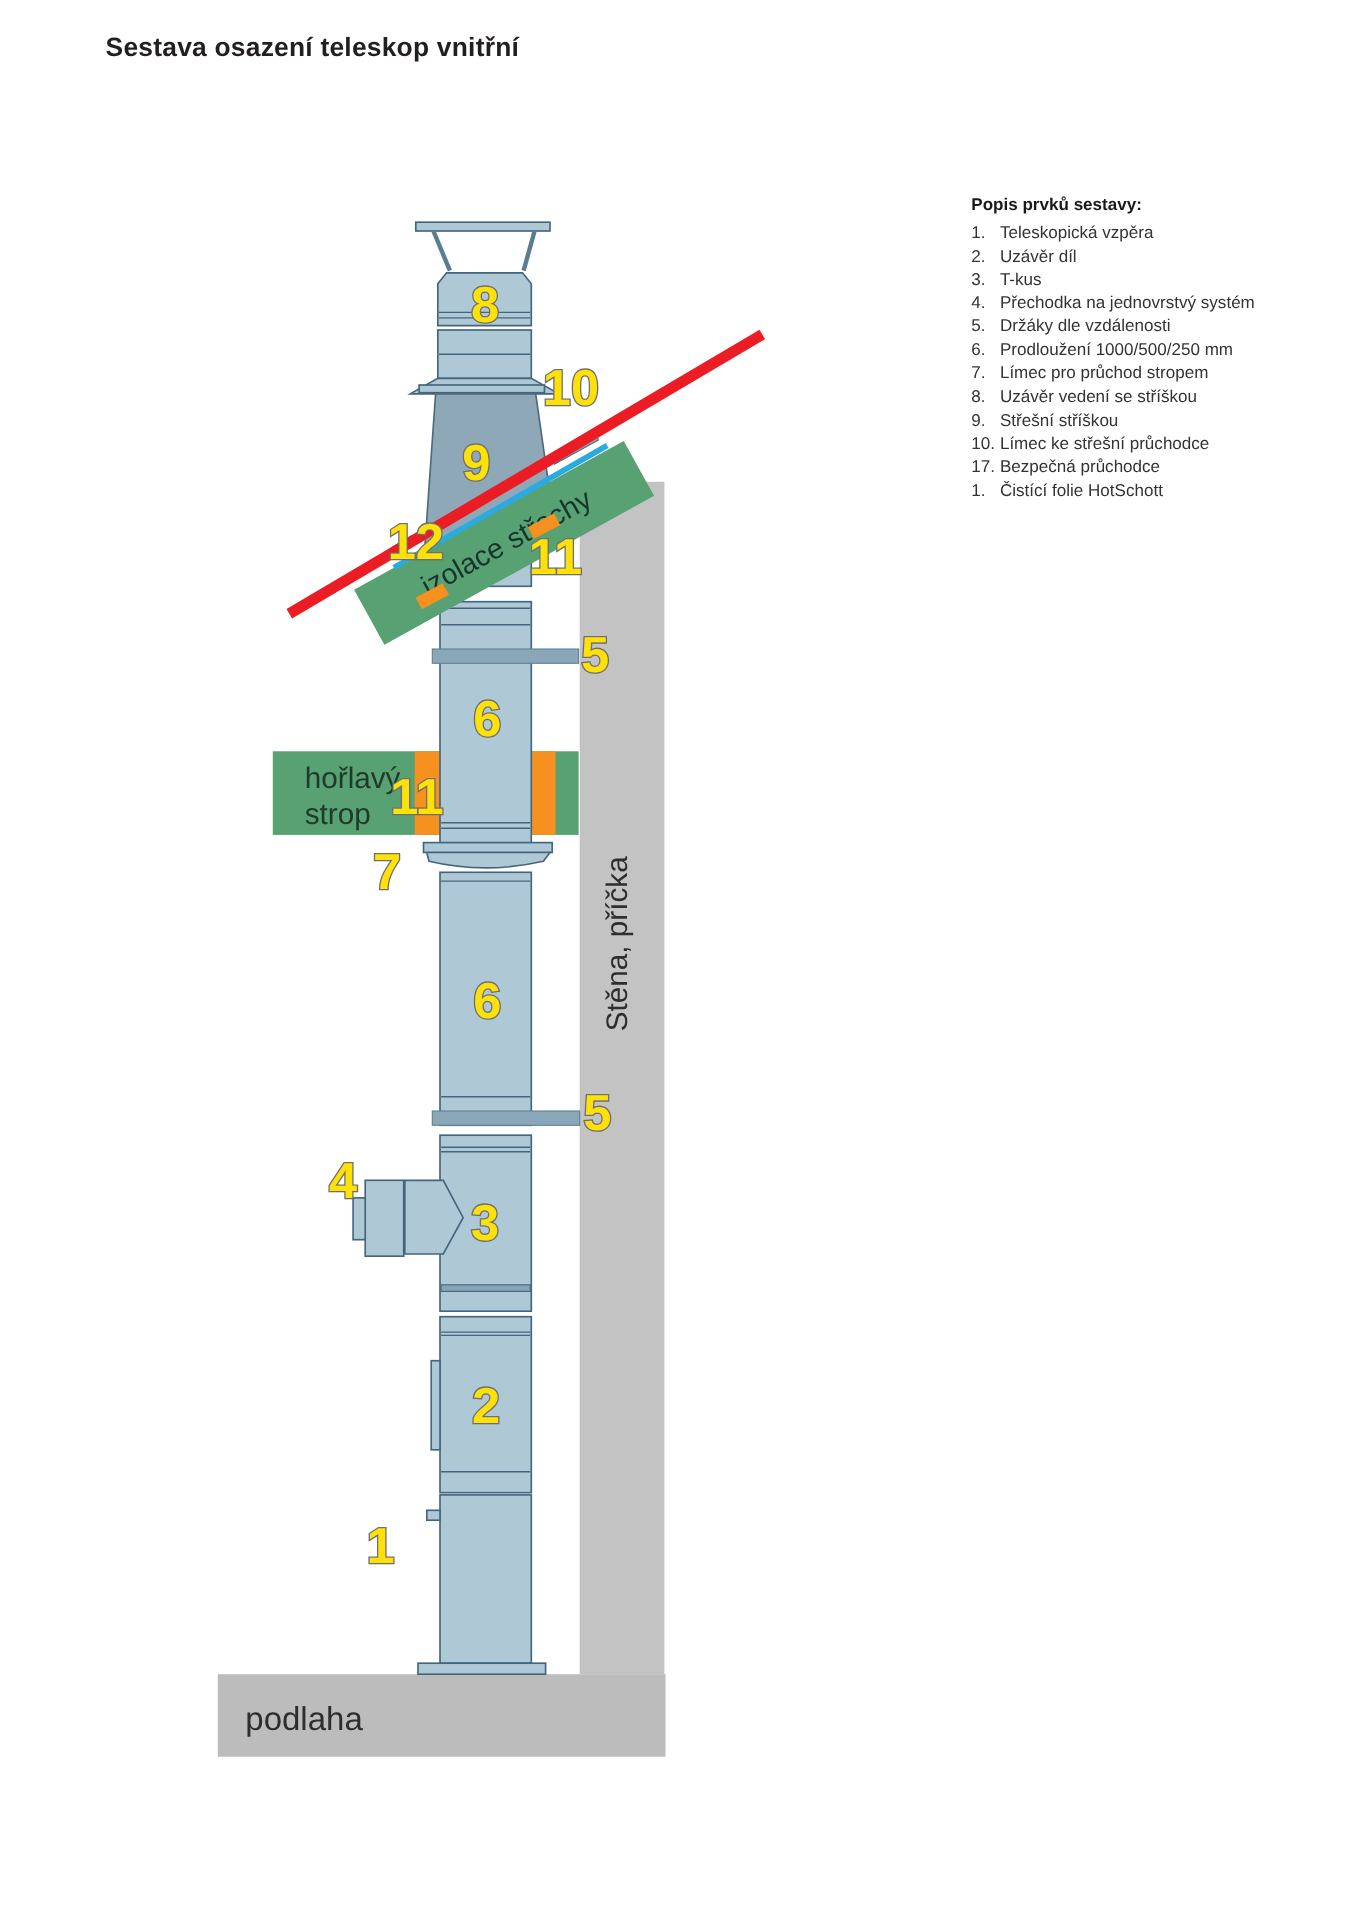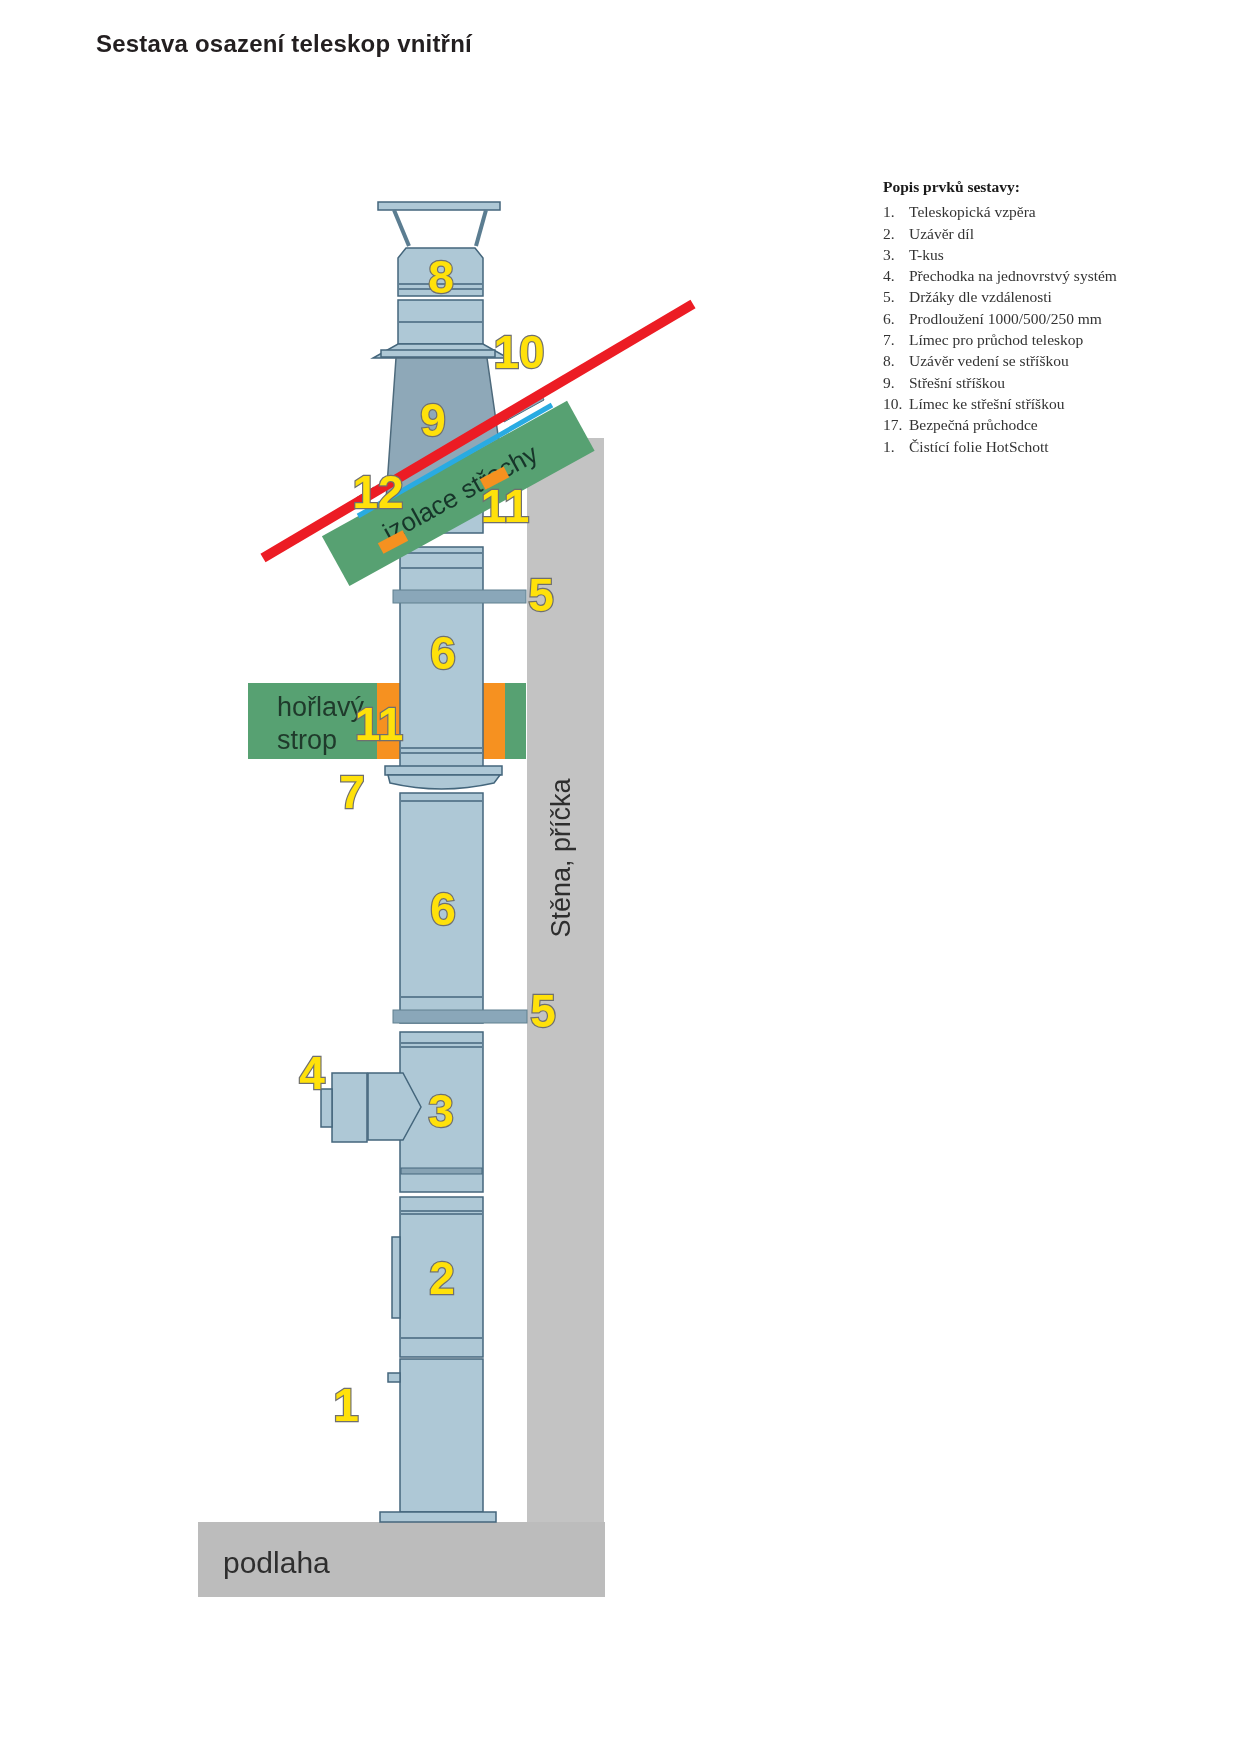--- a/index.html
+++ b/index.html
@@ -1,19 +1,19 @@
 <!DOCTYPE html>
 <html><head>
 <meta charset="utf-8">
 <style>
   html,body{margin:0;padding:0;background:#ffffff;}
   body{width:1240px;height:1754px;position:relative;font-family:"Liberation Sans",sans-serif;overflow:hidden;}
   .page{position:absolute;inset:0;padding-left:20px;}
   h1.title{position:absolute;left:96px;top:30px;margin:0;font-size:24px;font-weight:bold;color:#231f20;letter-spacing:.2px;}
-  .legend{position:absolute;left:883px;top:176px;width:300px;color:#333;font-size:15.5px;line-height:21.3px;font-family:Liberation Serif, serif;}
+  .legend{position:absolute;left:883px;top:176px;width:300px;color:#333;font-size:15.5px;line-height:21.3px;}
   .legend-title{font-weight:bold;color:#1a1a1a;margin-bottom:4px;}
   .legend-item{display:flex;}
   .li-num{flex:0 0 26px;}
   .li-text{flex:1;white-space:nowrap;}
   svg.diagram{position:absolute;left:0;top:0;}
   .pipe{fill:#aec8d6;stroke:#44667c;stroke-width:1.5;}
   .pline{stroke:#44667c;stroke-width:1.3;}
   .cone{fill:#8ea8b8;stroke:#4d6a7c;stroke-width:1.5;}
   .flash{fill:#8ea8b8;stroke:#4d6a7c;stroke-width:1;}
   .bracket{fill:#8aa7b9;stroke:#60808f;stroke-width:1;}
@@ -52,33 +52,33 @@
     <div class="legend-item">
         <span class="li-num">5.</span>
         <span class="li-text">Držáky dle  vzdálenosti</span>
       </div>
     <div class="legend-item">
         <span class="li-num">6.</span>
         <span class="li-text">Prodloužení 1000/500/250 mm</span>
       </div>
     <div class="legend-item">
         <span class="li-num">7.</span>
-        <span class="li-text">Límec pro průchod teleskop</span>
+        <span class="li-text">Límec pro průchod stropem</span>
       </div>
     <div class="legend-item">
         <span class="li-num">8.</span>
         <span class="li-text">Uzávěr vedení se stříškou</span>
       </div>
     <div class="legend-item">
         <span class="li-num">9.</span>
         <span class="li-text">Střešní stříškou</span>
       </div>
     <div class="legend-item">
         <span class="li-num">10.</span>
-        <span class="li-text">Límec ke střešní stříškou</span>
+        <span class="li-text">Límec ke střešní průchodce</span>
       </div>
     <div class="legend-item">
         <span class="li-num">17.</span>
         <span class="li-text">Bezpečná průchodce</span>
       </div>
     <div class="legend-item">
         <span class="li-num">1.</span>
         <span class="li-text">Čistící folie HotSchott</span>
       </div>
   </div>

